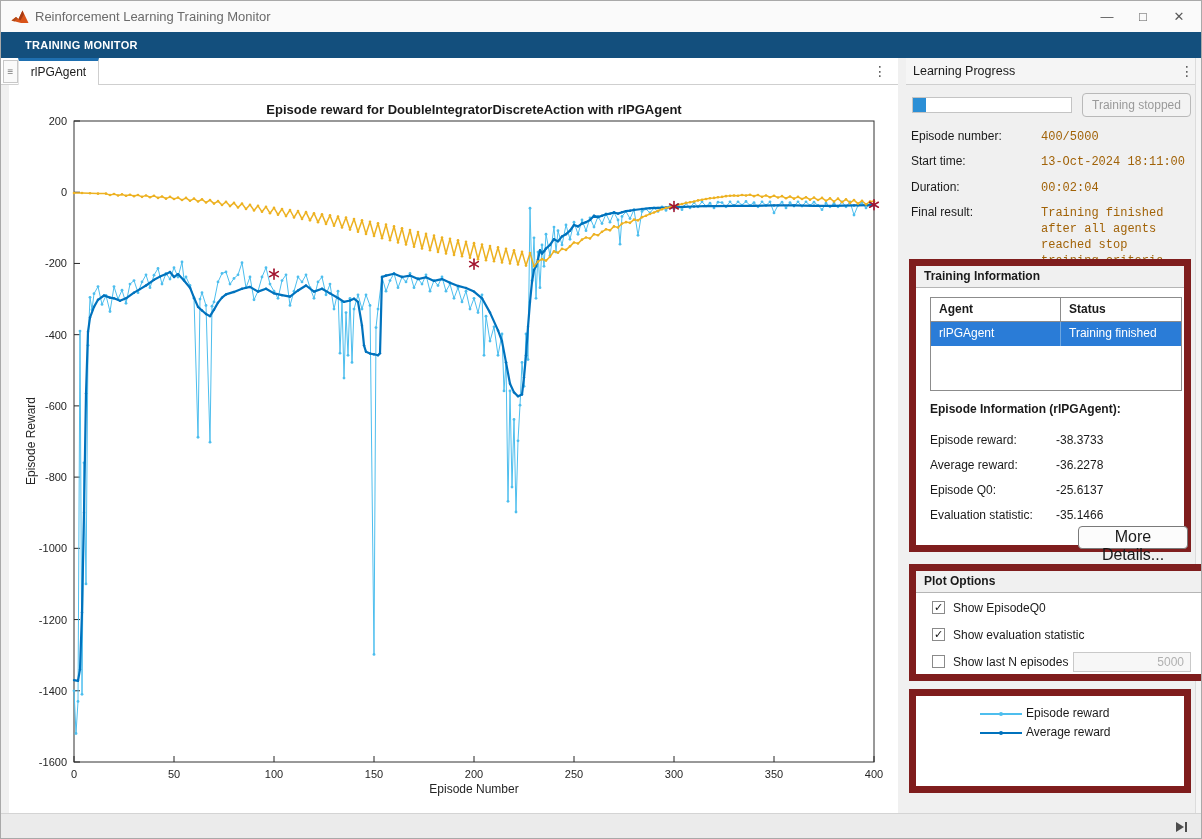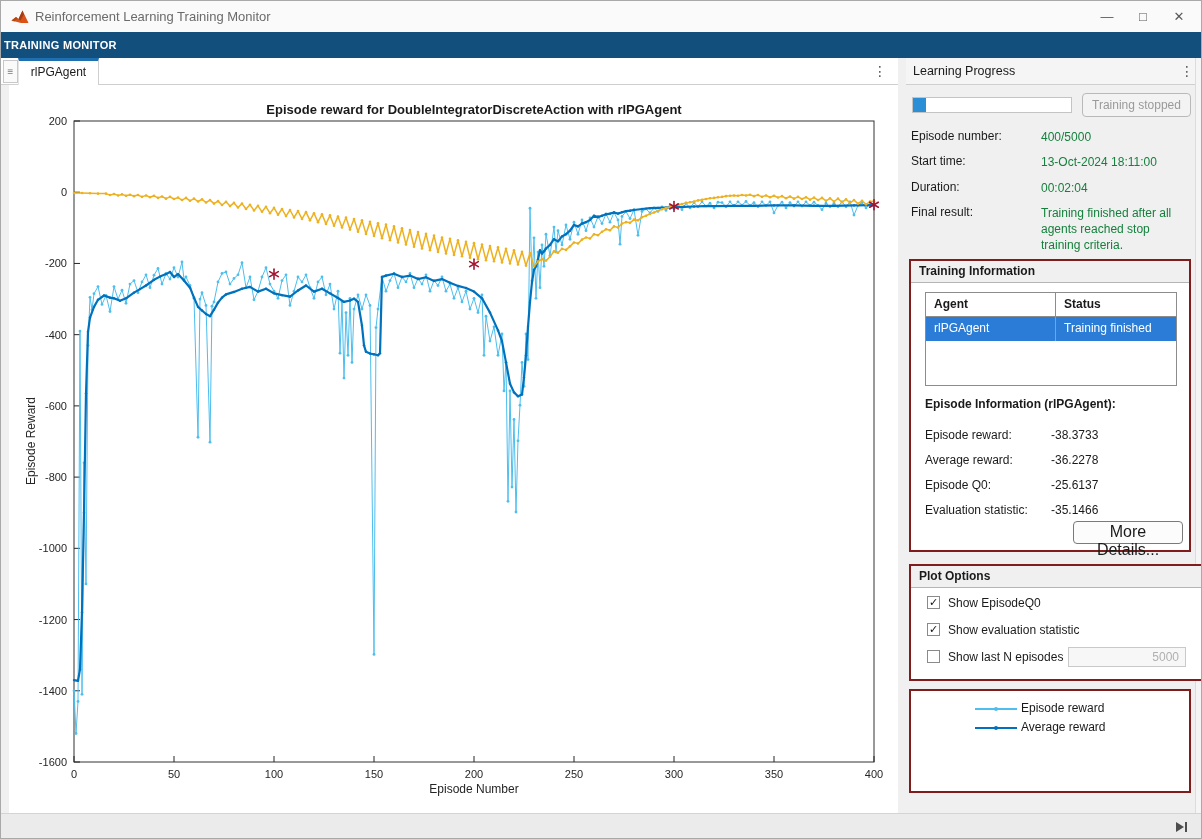--- a/index.html
+++ b/index.html
@@ -8,21 +8,21 @@
     border:1px solid #a9a9a9;box-sizing:border-box;font-size:12px;color:#1a1a1a;}
   
   .titlebar{position:absolute;left:0;top:0;right:0;height:31px;background:#fafafa;}
   .titlebar .app-title{position:absolute;left:34px;top:0;line-height:31px;font-size:13px;color:#6b6b6b;}
   .logo{position:absolute;left:10px;top:8px;width:18px;height:16px;}
   .win-controls{position:absolute;right:4px;top:0;height:31px;display:flex;}
   .win-btn{width:36px;height:31px;display:flex;align-items:center;justify-content:center;
     color:#595959;font-size:13px;cursor:default;}
   
   .ribbon{position:absolute;left:0;top:31px;right:0;height:26px;background:#134f7d;}
-  .ribbon .ribbon-label{line-height:26px;padding-left:3px;font-size:11px;font-weight:bold;
+  .ribbon .ribbon-label{line-height:26px;padding-left:24px;font-size:11px;font-weight:bold;
     color:#ffffff;letter-spacing:.3px;}
   
   .tabstrip{position:absolute;left:0;top:57px;width:897px;height:27px;background:#ffffff;
     border-bottom:1px solid #cfcfcf;box-sizing:border-box;}
   .tab-grip{position:absolute;left:2px;top:2px;width:15px;height:23px;background:#fafafa;
     border:1px solid #c8c8c8;box-sizing:border-box;color:#7a7a7a;font-size:10px;
     display:flex;align-items:center;justify-content:center;}
   .tab{position:absolute;left:17px;top:0;width:81px;height:27px;background:#ffffff;
     border-top:3px solid #1e6fb0;border-right:1px solid #cfcfcf;border-left:1px solid #e4e4e4;
     box-sizing:border-box;text-align:center;line-height:22px;font-size:12px;color:#1a1a1a;}
@@ -38,33 +38,33 @@
   .figure{position:absolute;left:8px;top:84px;width:889px;height:728px;background:#ffffff;}
   .chart-title{position:absolute;left:65px;top:17px;width:800px;text-align:center;
     font-size:13px;font-weight:bold;color:#1a1a1a;}
   .chart-xlabel{position:absolute;left:65px;top:697px;width:800px;text-align:center;
     font-size:12px;color:#262626;}
   .chart-ylabel{position:absolute;left:-78px;top:349px;width:200px;height:14px;text-align:center;
     font-size:12px;color:#262626;transform:rotate(-90deg);}
   svg text.tick{font-family:"Liberation Sans","DejaVu Sans",sans-serif;font-size:11px;fill:#262626;}
   .splitter{position:absolute;left:897px;top:84px;width:8px;height:728px;cursor:col-resize;}
   
-  .panel{position:absolute;background:#ffffff;border:2px solid #7f1d1d;box-sizing:border-box;}
+  .panel{position:absolute;background:#ffffff;border:7px solid #7f1d1d;box-sizing:border-box;}
   .panel-header{height:21px;line-height:21px;background:#f0f0f0;border-bottom:1px solid #b5b5b5;
     padding-left:8px;font-weight:bold;font-size:12px;color:#1a1a1a;}
   
   .progress-track{position:absolute;left:911px;top:96px;width:160px;height:16px;background:#ffffff;
     border:1px solid #c4c4c4;box-sizing:border-box;}
   .progress-fill{height:100%;background:#2b8fd6;}
   .btn{border:1px solid #b9b9b9;border-radius:4px;background:#f3f3f3;font-size:12px;
     font-family:inherit;color:#9a9a9a;cursor:default;}
   .btn-stop{position:absolute;left:1081px;top:92px;width:109px;height:24px;}
   .tp-row{position:absolute;left:910px;width:280px;}
   .tp-row .lbl{position:absolute;left:0;top:0;color:#1a1a1a;}
-  .tp-row .val{position:absolute;left:130px;top:0;width:150px;line-height:16px;color:#15803d;}
+  .tp-row .val{position:absolute;left:130px;top:0;width:150px;line-height:16px;color:#a16207;font-family:Liberation Mono, monospace;}
   
   .ti-panel{left:908px;top:258px;width:282px;height:293px;}
   .agent-table{position:absolute;left:14px;top:31px;width:252px;height:94px;
     border:1px solid #8c8c8c;box-sizing:border-box;background:#fff;}
   .agent-table .thead{display:flex;height:24px;border-bottom:1px solid #8c8c8c;box-sizing:border-box;font-weight:bold;}
   .agent-table .trow{display:flex;height:24px;background:#2a7cd7;color:#ffffff;}
   .agent-table .c1{width:130px;padding:4px 0 0 8px;box-sizing:border-box;border-right:1px solid #8c8c8c;}
   .agent-table .trow .c1{border-right:1px solid #6ea6e0;}
   .agent-table .c2{flex:1;padding:4px 0 0 8px;box-sizing:border-box;}
   .ei-title{position:absolute;left:14px;top:136px;font-weight:bold;}

